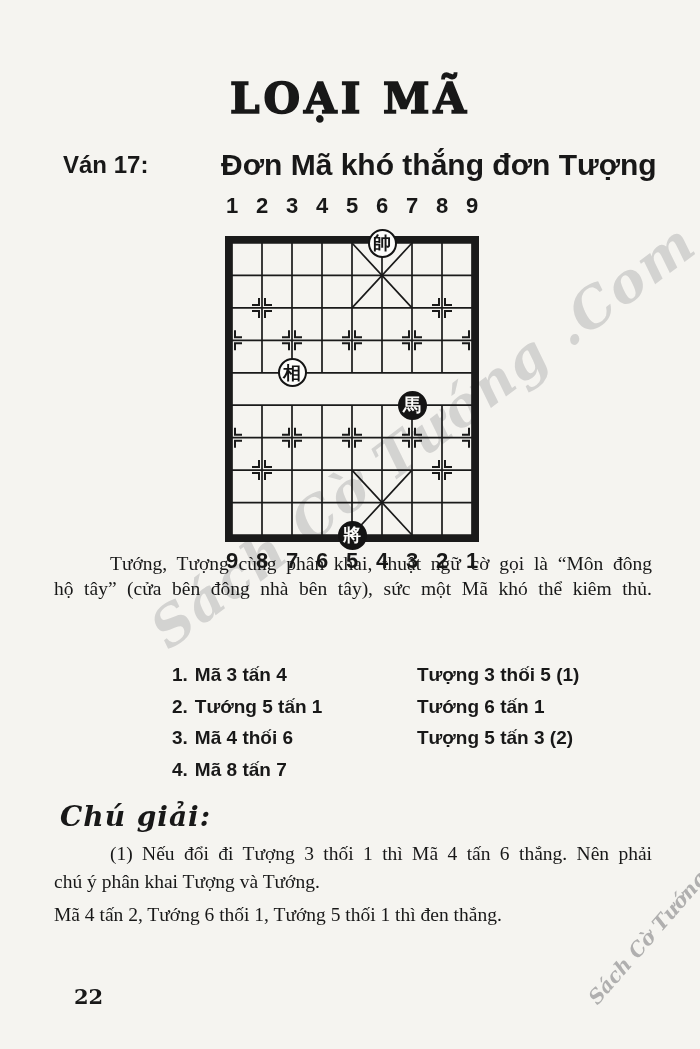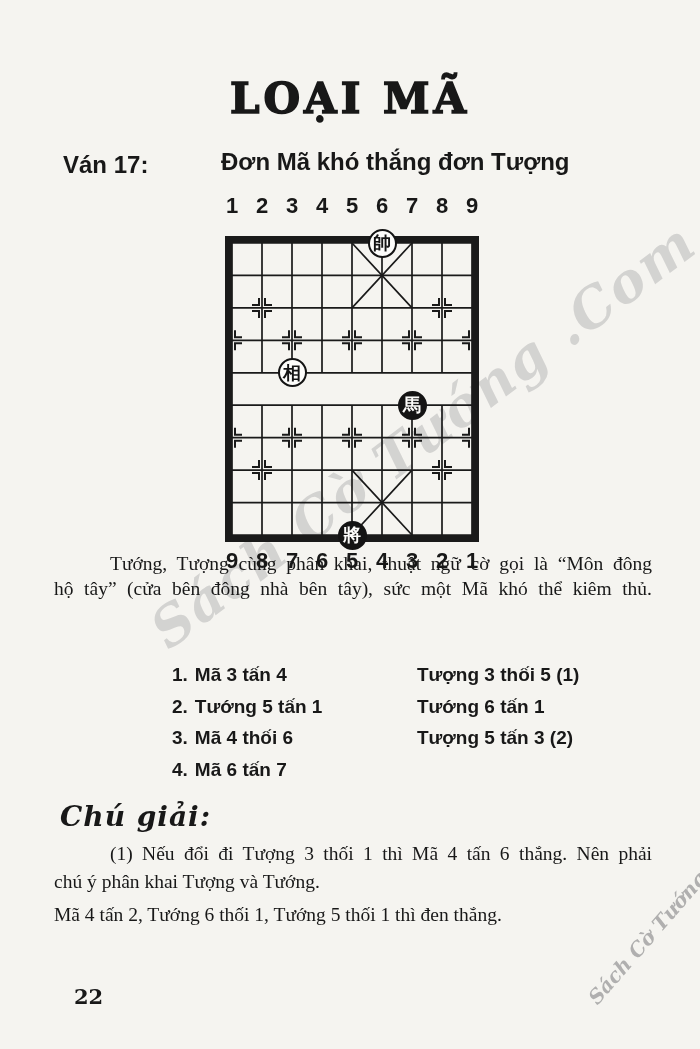--- a/index.html
+++ b/index.html
@@ -16,21 +16,21 @@
     font-family:"DejaVu Serif",serif;font-weight:bold;font-size:42px;
     letter-spacing:4px;line-height:1;margin-top:8px;
     -webkit-text-stroke:1.6px #181818;
   }
   .game-label{
     left:63px;top:151px;
     font-family:"Liberation Sans",sans-serif;font-weight:700;font-size:24px;
   }
   .game-title{
     left:221px;top:148px;
-    font-family:"Liberation Sans",sans-serif;font-weight:700;font-size:24px;
+    font-family:"Liberation Sans",sans-serif;font-weight:700;font-size:30px;
   }
   
   .file-labels{
     left:222px;width:260px;display:flex;justify-content:space-between;
     font-family:"Liberation Sans",sans-serif;font-weight:700;font-size:22px;line-height:24px;
   }
   .file-labels .cell{width:20px;text-align:center;}
   .labels-top{top:194px;}
   .labels-bottom{top:549px;}
   
@@ -186,21 +186,21 @@
   <div class="move-row">
     <span class="mv-left">
         <span class="mv-no">3.</span>
         <span>Mã 4 thối 6</span>
       </span>
     <span>Tượng 5 tấn 3 (2)</span>
   </div>
   <div class="move-row">
     <span class="mv-left">
         <span class="mv-no">4.</span>
-        <span>Mã 6 tấn 7</span>
+        <span>Mã 8 tấn 7</span>
       </span>
   </div>
 </div>
 
 <div class="abs notes-heading">Chú giải:</div>
 <div class="abs para note-1">
   <div class="pline just indent">(1) Nếu đổi đi Tượng 3 thối 1 thì Mã 4 tấn 6 thắng. Nên phải</div>
   <div class="pline">chú ý phân khai Tượng và Tướng.</div>
 </div>
 <div class="abs para note-2">

